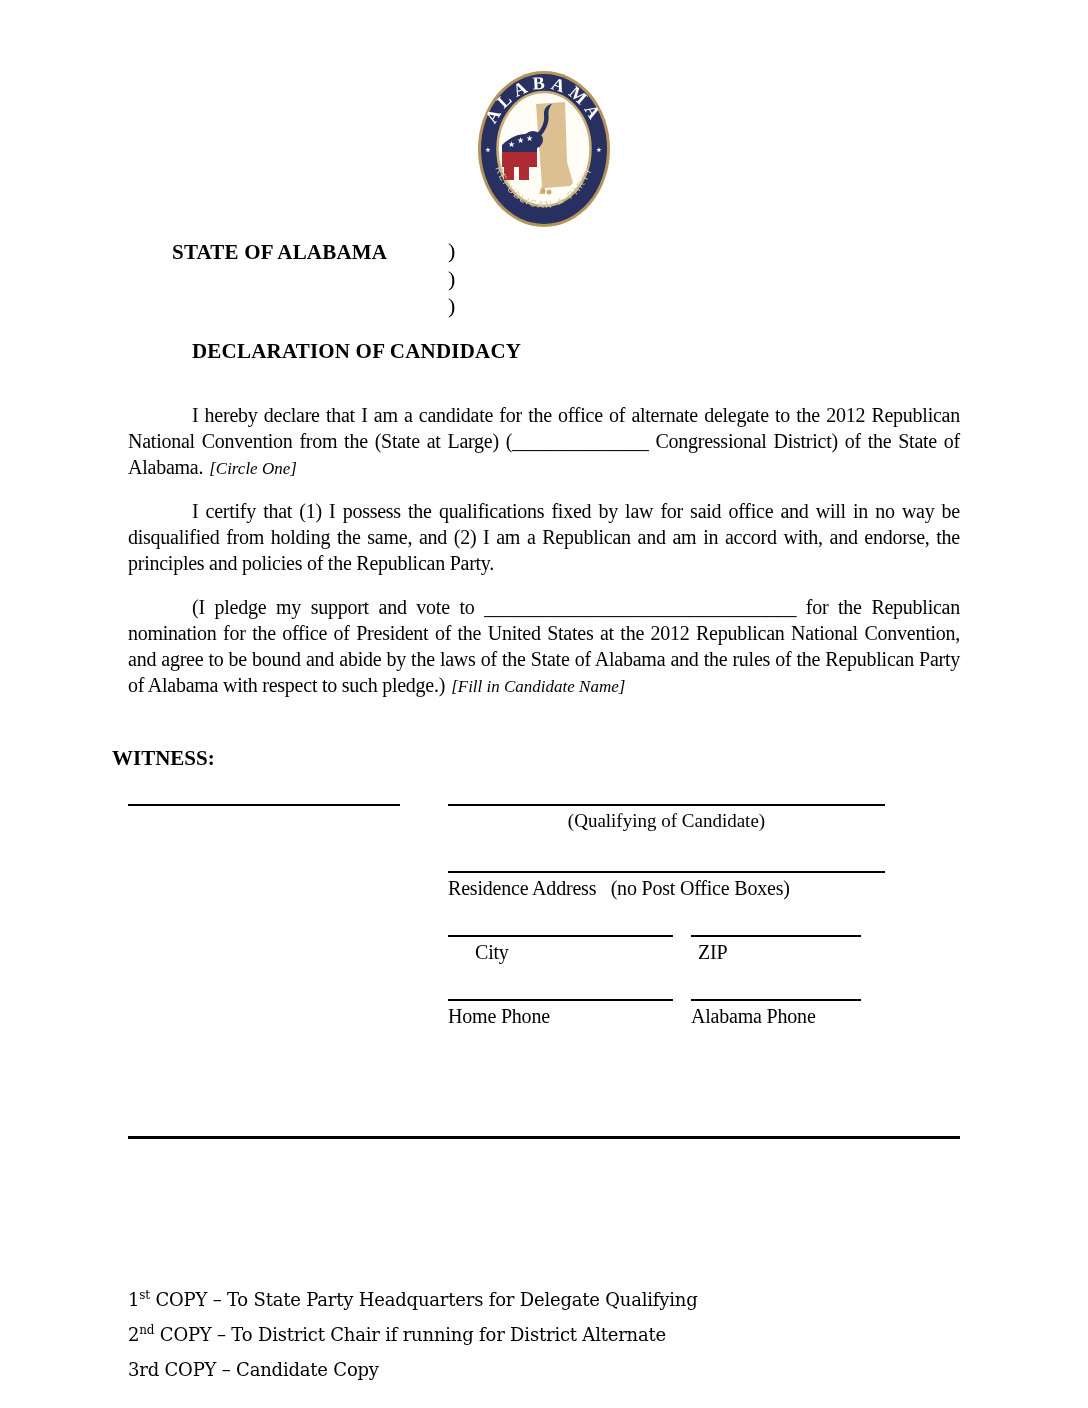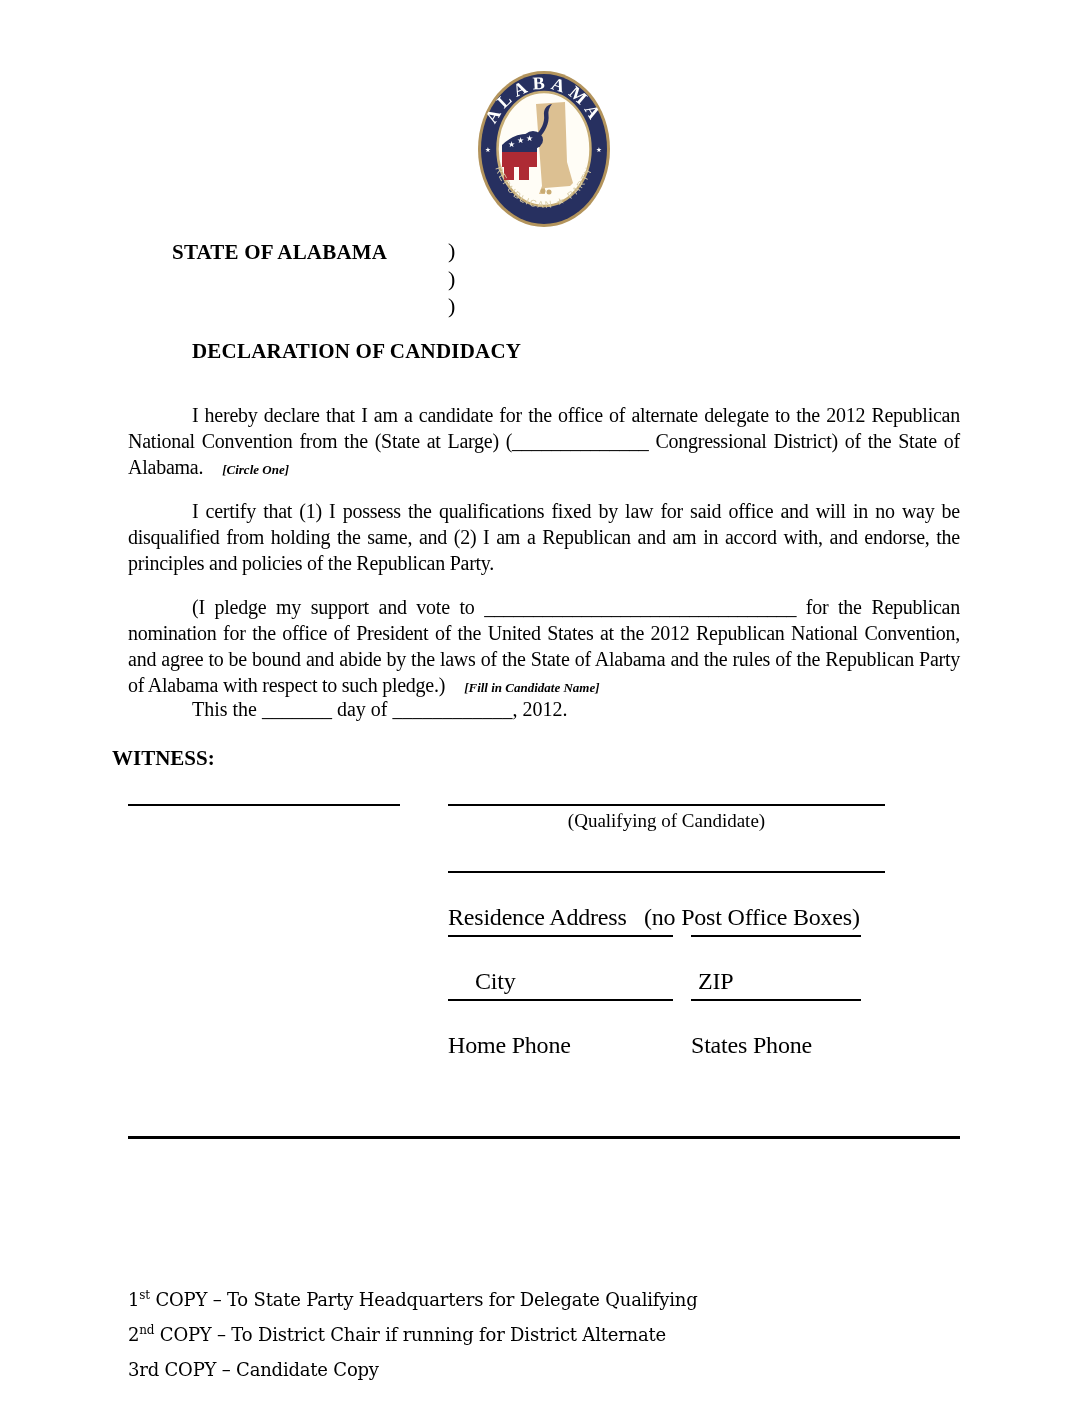--- a/index.html
+++ b/index.html
@@ -13,29 +13,29 @@
   .paren { position:absolute; left:448px; font-size:22px; font-weight:normal; }
 
   .doc-title { position:absolute; left:192px; top:339px; font-size:21px; font-weight:bold; letter-spacing:0.2px; }
 
   
   .para {
     position:absolute; left:128px; width:832px;
     font-size:20px; line-height:26px; text-align:justify;
     text-indent:64px; letter-spacing:-0.25px;
   }
-  .note { font-weight:bold; font-style:italic; font-size:13px; letter-spacing:0; margin-left:19px; }
+  .note { font-weight:normal; font-style:italic; font-size:17px; letter-spacing:0; margin-left:6px; }
 
   .dateline { position:absolute; left:192px; top:698px; font-size:20px; }
   .witness  { position:absolute; left:112px; top:746px; font-size:21px; font-weight:bold; }
 
   
   .fill-line { position:absolute; height:0; border-bottom:2px solid #000; }
 
-  .field-label { position:absolute; font-size:24px; letter-spacing:-0.2px;margin-top:27px; }
+  .field-label { position:absolute; font-size:20px; letter-spacing:-0.2px; }
   .sig-label { position:absolute; left:448px; top:810px; width:437px; text-align:center; font-size:19px; }
 
   .rule { position:absolute; left:128px; top:1136px; width:832px; height:0; border-top:3px solid #000; }
   .ballot-note {
     position:absolute; left:128px; top:1148px; width:832px; text-align:center;
     font-size:21px; font-weight:bold; font-style:italic;
   }
 
   .footer { position:absolute; left:128px; top:1280px; font-family:"DejaVu Serif", serif; font-size:18px; line-height:31px; letter-spacing:-0.2px; }
   .footer sup { font-size:12px; }
@@ -86,40 +86,39 @@
   <div class="paren" style="top:293px;">)</div>
 
   <div class="doc-title">DECLARATION OF CANDIDACY</div>
 
   <p class="para" style="top:382px;"><span>I hereby declare that I am a candidate for the office of alternate delegate to the 2012 Republican National Convention from the (State at Large) (______________ Congressional District) of the State of Alabama.</span><span class="note">[Circle One]</span></p>
 
   <p class="para" style="top:478px;"><span>I certify that (1) I possess the qualifications fixed by law for said office and will in no way be disqualified from holding the same, and (2) I am a Republican and am in accord with, and endorse, the principles and policies of the Republican Party.</span></p>
 
   <p class="para" style="top:574px;"><span>(I pledge my support and vote to ________________________________ for the Republican nomination for the office of President of the United States at the 2012 Republican National Convention, and agree to be bound and abide by the laws of the State of Alabama and the rules of the Republican Party of Alabama with respect to such pledge.)</span><span class="note">[Fill in Candidate Name]</span></p>
 
-  <div class="dateline">This the _______ day of ____________, 2012.</div>
 
   <div class="witness">WITNESS:</div>
 
   <div class="fill-line" style="left:128px; top:804px; width:272px;"></div>
   <div class="fill-line" style="left:448px; top:804px; width:437px;"></div>
   <div class="sig-label">(Qualifying of Candidate)</div>
 
   <div class="fill-line" style="left:448px; top:871px; width:437px;"></div>
   <div class="field-label" style="left:448px; top:877px;">Residence Address&nbsp;&nbsp; (no Post Office Boxes)</div>
 
   <div class="fill-line" style="left:448px; top:935px; width:225px;"></div>
   <div class="fill-line" style="left:691px; top:935px; width:170px;"></div>
   <div class="field-label" style="left:475px; top:941px;">City</div>
   <div class="field-label" style="left:698px; top:941px;">ZIP</div>
 
   <div class="fill-line" style="left:448px; top:999px; width:225px;"></div>
   <div class="fill-line" style="left:691px; top:999px; width:170px;"></div>
   <div class="field-label" style="left:448px; top:1005px;">Home Phone</div>
-  <div class="field-label" style="left:691px; top:1005px;">States Phone</div>
+  <div class="field-label" style="left:691px; top:1005px;">Alabama Phone</div>
 
   <div class="rule"></div>
 
   <div class="footer">
     <div><span>1</span><sup>st</sup><span> COPY – To State Party Headquarters for Delegate Qualifying</span></div>
     <div><span>2</span><sup>nd</sup><span> COPY – To District Chair if running for District Alternate</span></div>
     <div><span>3rd</span><sup></sup><span> COPY – Candidate Copy</span></div>
   </div>
 
 </div>

